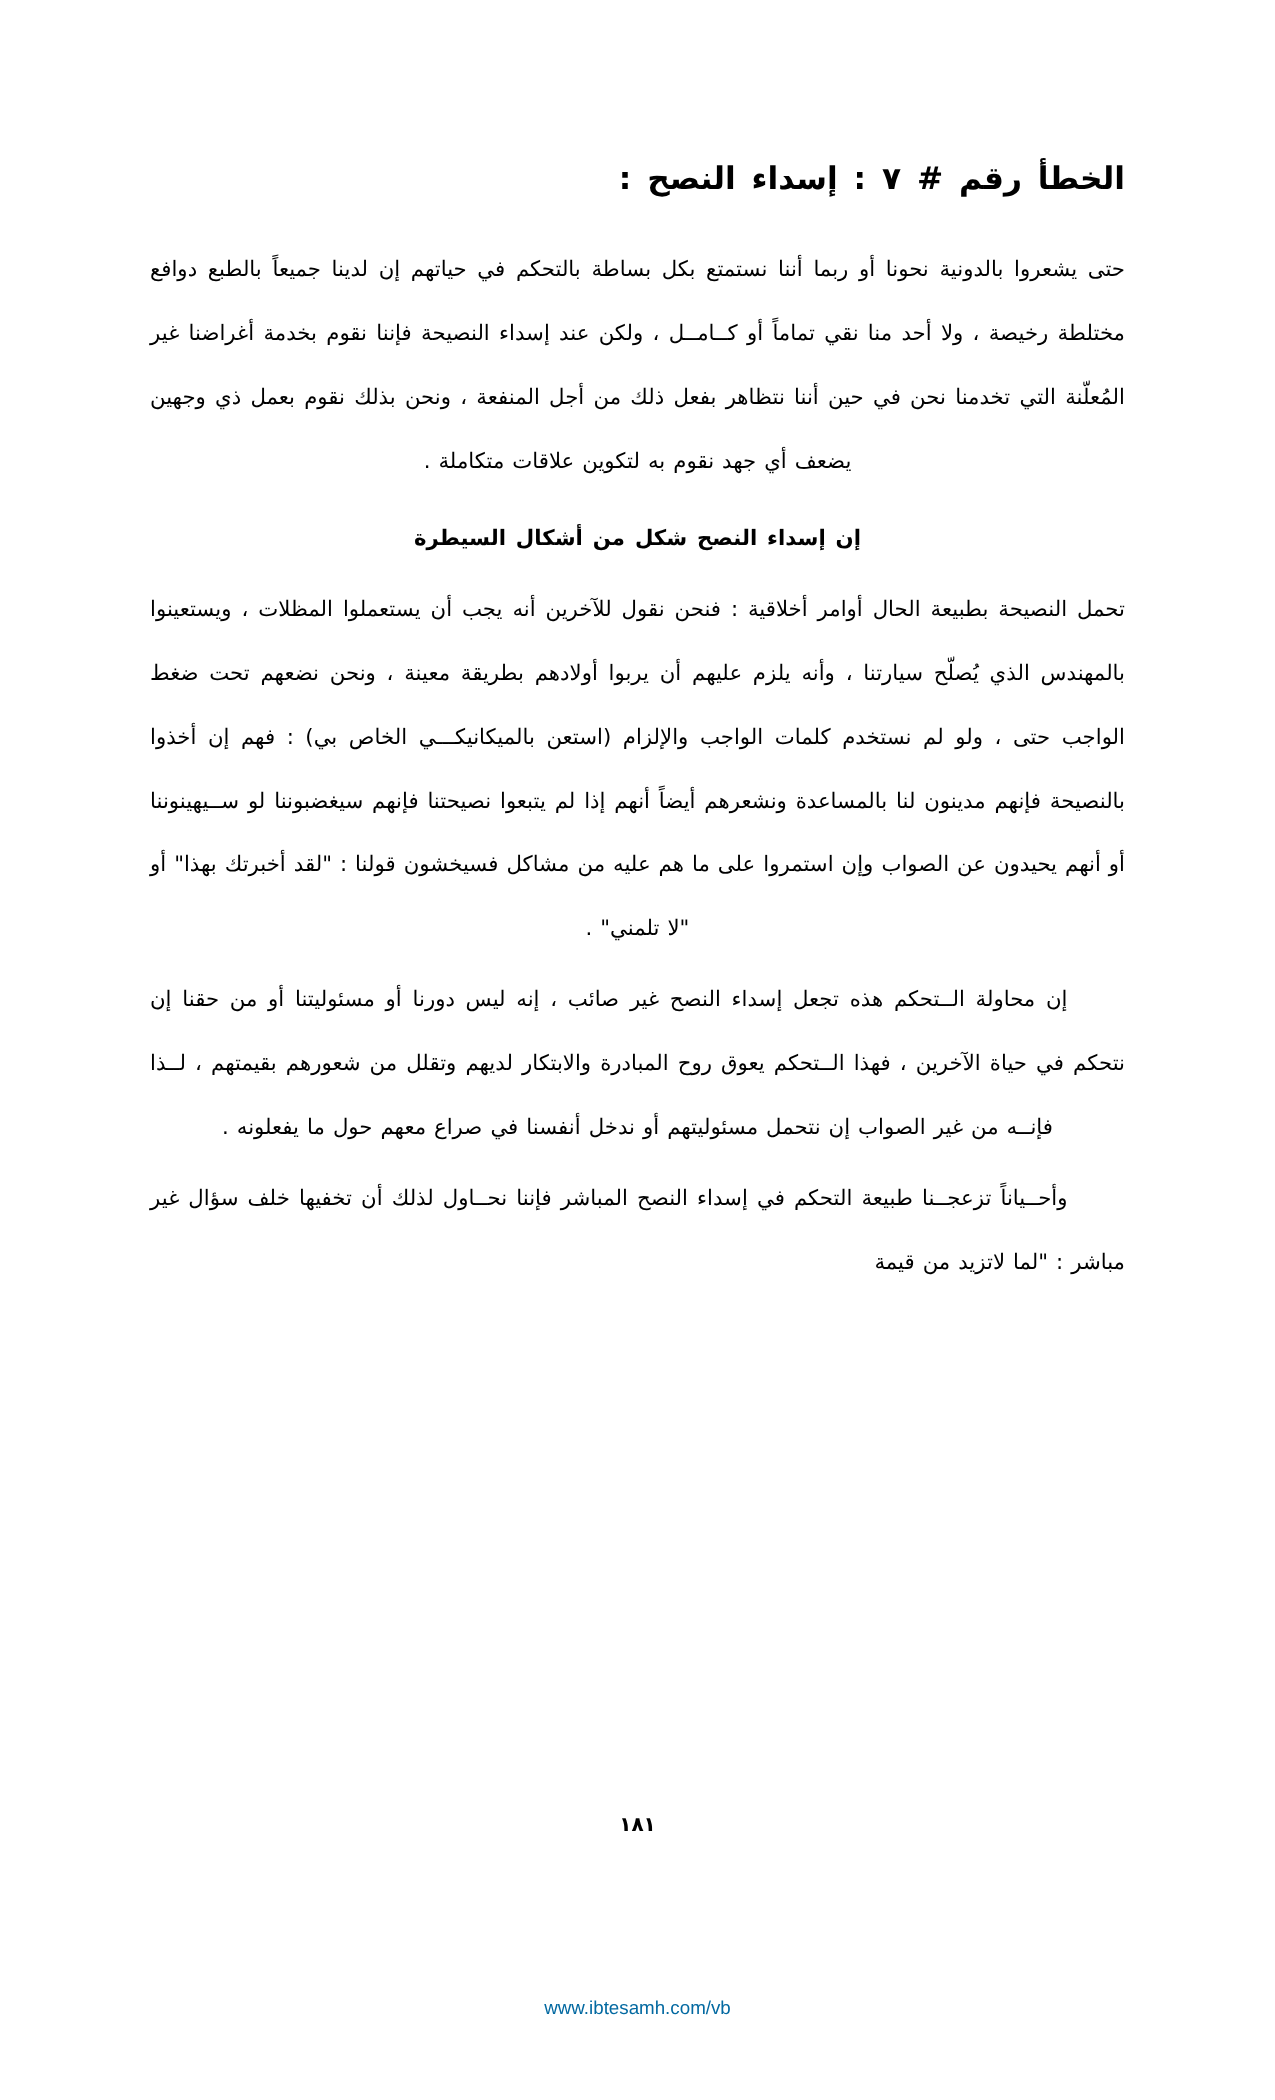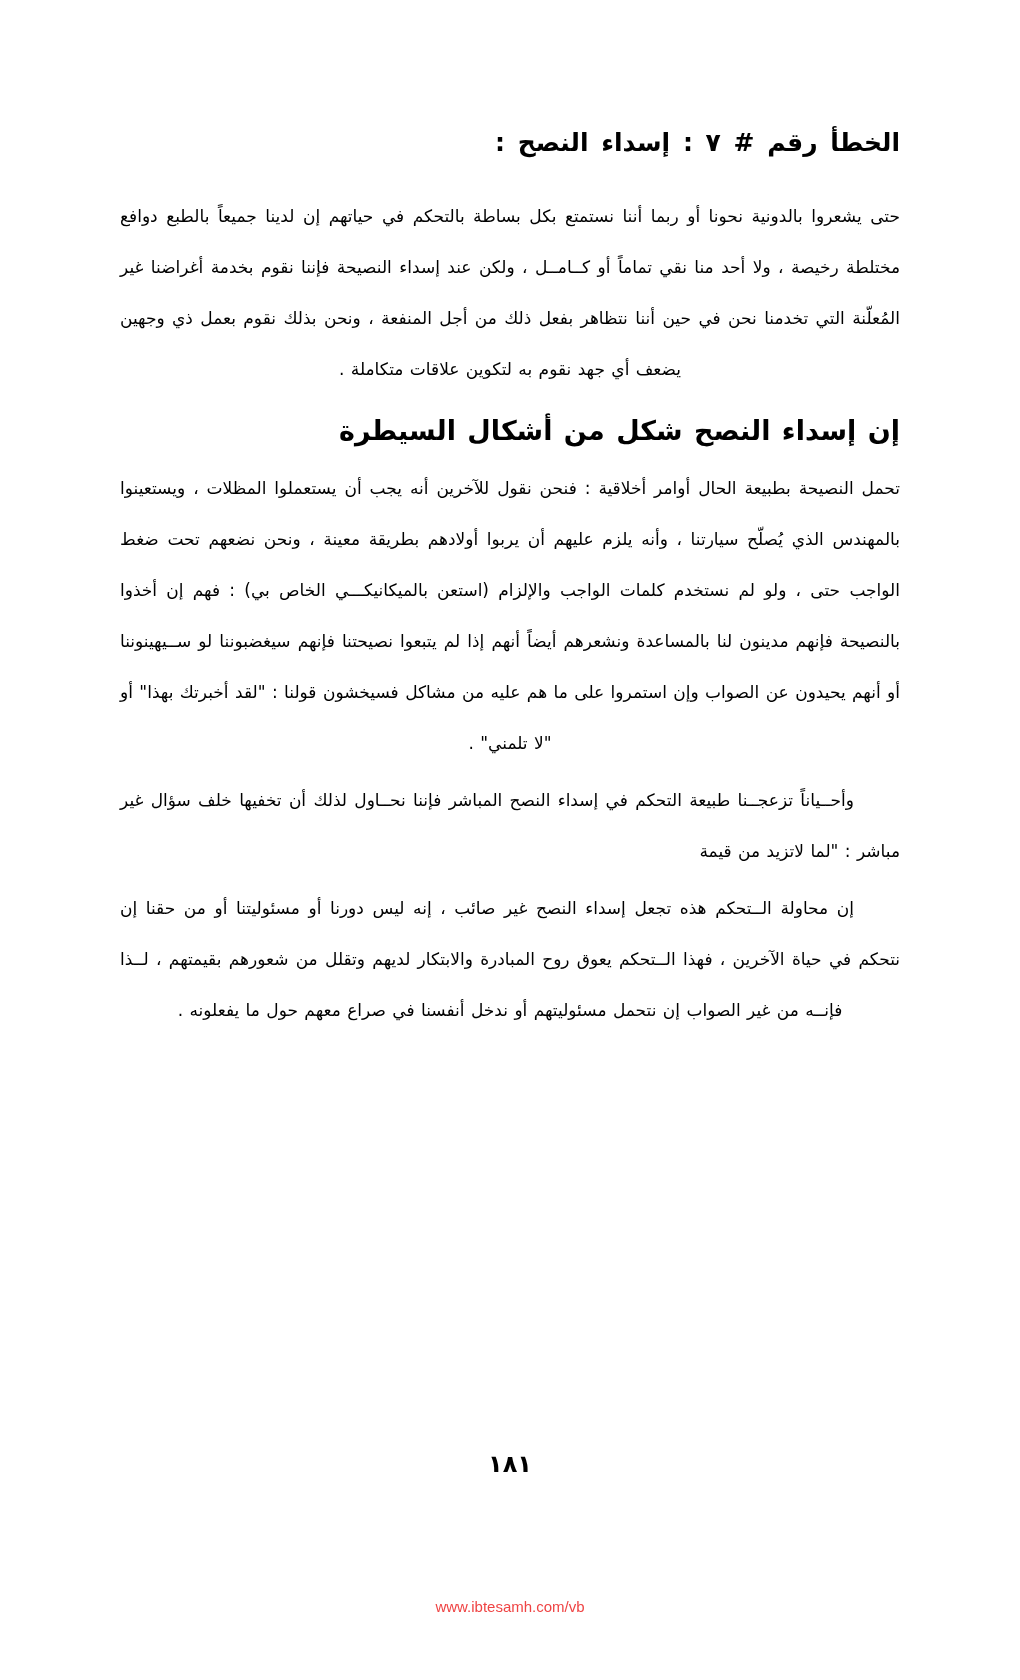--- a/index.html
+++ b/index.html
@@ -43,71 +43,71 @@
     margin: 0 0 6px 0;
     text-align: justify;
     text-align-last: center;
     direction: rtl;
     word-spacing: 1px;
   }
   p.para.indent {
     text-indent: 46px;
   }
   p.subhead {
-    font-size: 27px;
+    font-size: 17px;
     font-weight: 700;
     line-height: 44px;
     margin: 14px 0 10px 0;
-    text-align: right;
+    text-align: center;
     direction: rtl;
     word-spacing: 2px;
   }
   p.para.last-right {
     text-align-last: right;
   }
   .page-number {
     position: absolute;
     top: 1450px;
     left: 0;
     right: 0;
     text-align: center;
-    font-size: 24px;
+    font-size: 16px;
     font-weight: 700;
     direction: rtl;
   }
   .watermark {
     position: absolute;
     top: 1598px;
     left: 0;
     right: 0;
     text-align: center;
     font-size: 15px;
-    color: #ef4444;
+    color: #0369a1;
     direction: ltr;
     font-family: "Liberation Sans", sans-serif;
   }
 </style>
 </head>
 <body>
 
 <div class="page">
 
   <div class="content">
 
     <h1 class="heading">الخطأ رقم # ٧ : إسداء النصح :</h1>
 
     <p class="para">حتى يشعروا بالدونية نحونا أو ربما أننا نستمتع بكل بساطة بالتحكم في حياتهم إن لدينا جميعاً بالطبع دوافع مختلطة رخيصة ، ولا أحد منا نقي تماماً أو كــامــل ، ولكن عند إسداء النصيحة فإننا نقوم بخدمة أغراضنا غير المُعلّنة التي تخدمنا نحن في حين أننا نتظاهر بفعل ذلك من أجل المنفعة ، ونحن بذلك نقوم بعمل ذي وجهين يضعف أي جهد نقوم به لتكوين علاقات متكاملة .</p>
 
     <p class="subhead">إن إسداء النصح شكل من أشكال السيطرة</p>
 
     <p class="para">تحمل النصيحة بطبيعة الحال أوامر أخلاقية : فنحن نقول للآخرين أنه يجب أن يستعملوا المظلات ، ويستعينوا بالمهندس الذي يُصلّح سيارتنا ، وأنه يلزم عليهم أن يربوا أولادهم بطريقة معينة ، ونحن نضعهم تحت ضغط الواجب حتى ، ولو لم نستخدم كلمات الواجب والإلزام (استعن بالميكانيكـــي الخاص بي) : فهم إن أخذوا بالنصيحة فإنهم مدينون لنا بالمساعدة ونشعرهم أيضاً أنهم إذا لم يتبعوا نصيحتنا فإنهم سيغضبوننا لو ســيهينوننا أو أنهم يحيدون عن الصواب وإن استمروا على ما هم عليه من مشاكل فسيخشون قولنا : "لقد أخبرتك بهذا" أو "لا تلمني" .</p>
 
+    <p class="para indent">إن محاولة الــتحكم هذه تجعل إسداء النصح غير صائب ، إنه ليس دورنا أو مسئوليتنا أو من حقنا إن نتحكم في حياة الآخرين ، فهذا الــتحكم يعوق روح المبادرة والابتكار لديهم وتقلل من شعورهم بقيمتهم ، لــذا فإنــه من غير الصواب إن نتحمل مسئوليتهم أو ندخل أنفسنا في صراع معهم حول ما يفعلونه .</p>
+
     <p class="para indent last-right">وأحــياناً تزعجــنا طبيعة التحكم في إسداء النصح المباشر فإننا نحــاول لذلك أن تخفيها خلف سؤال غير مباشر : "لما لاتزيد من قيمة</p>
-
-    <p class="para indent">إن محاولة الــتحكم هذه تجعل إسداء النصح غير صائب ، إنه ليس دورنا أو مسئوليتنا أو من حقنا إن نتحكم في حياة الآخرين ، فهذا الــتحكم يعوق روح المبادرة والابتكار لديهم وتقلل من شعورهم بقيمتهم ، لــذا فإنــه من غير الصواب إن نتحمل مسئوليتهم أو ندخل أنفسنا في صراع معهم حول ما يفعلونه .</p>
 
   </div>
 
   <div class="page-number">١٨١</div>
 
   <div class="watermark">www.ibtesamh.com/vb</div>
 
 </div>
 
 </body></html>

